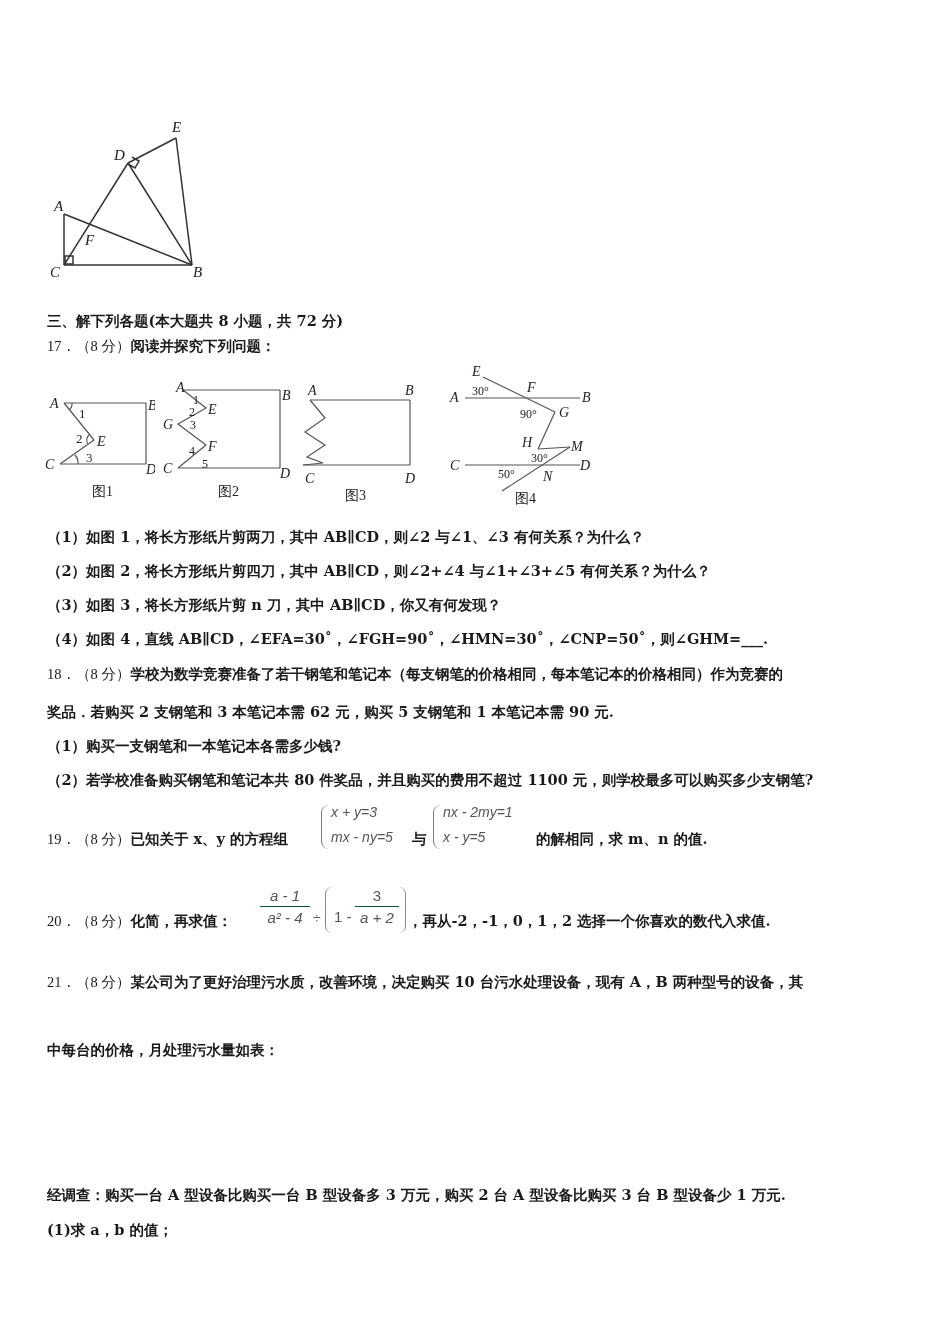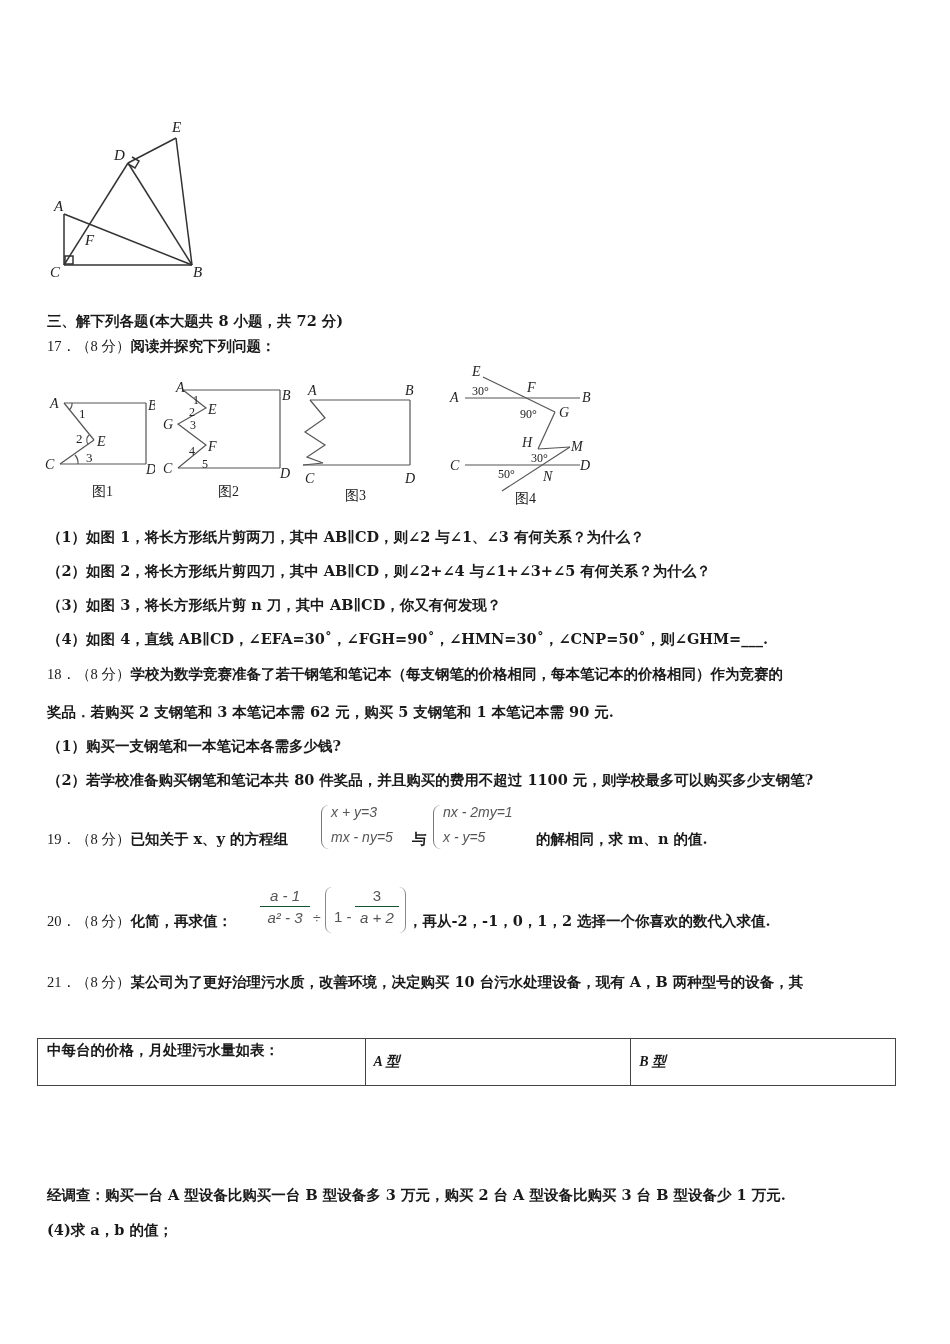--- a/index.html
+++ b/index.html
@@ -162,21 +162,21 @@
   <div class="r" style="top:-1px;">nx - 2my=1</div>
   <div class="r" style="top:24px;">x - y=5</div>
 </div>
 <div class="line b" style="left:536px; top:829px;">的解相同，求 m、n 的值.</div>
 
 <div class="line" style="top:911px;">
   <span class="num">20．</span><span class="num">（8 分）</span><span class="b">化简，再求值：</span>
 </div>
 <div class="frac" style="left:260px; top:887px; width:50px;">
   <span class="n">a - 1</span>
-  <span class="d">a² - 3</span>
+  <span class="d">a² - 4</span>
 </div>
 <div class="abs" style="left:313px; top:910px; font-family:'Liberation Sans',sans-serif; font-size:14px; color:#555;">÷</div>
 <div class="abs" style="left:325px; top:887px; width:6px; height:46px; border-left:1.2px solid #888; border-radius:8px 0 0 8px;"></div>
 <div class="abs" style="left:334px; top:908px; font-family:'Liberation Sans',sans-serif; font-size:15px; color:#555;">1 -</div>
 <div class="frac" style="left:355px; top:887px; width:44px;">
   <span class="n" style="font-style:normal;">3</span>
   <span class="d">a + 2</span>
 </div>
 <div class="abs" style="left:399px; top:887px; width:6px; height:46px; border-right:1.2px solid #888; border-radius:0 8px 8px 0;"></div>
 <div class="line b" style="left:408px; top:911px;">，再从-2，-1，0，1，2 选择一个你喜欢的数代入求值.</div>
@@ -186,22 +186,17 @@
 </div>
 <div class="line b" style="top:1040px;">中每台的价格，月处理污水量如表：</div>
 
 <table class="dt">
   <colgroup>
       <col style="width:328px">
       <col style="width:266px">
       <col style="width:265px">
     </colgroup>
   <tbody>
-      <tr>
-    <td></td>
-    <td class="it" style="font-weight:bold;">A 型</td>
-    <td class="it" style="font-weight:bold;">B 型</td>
-  </tr>
 </tbody>
   </table>
 
 <div class="line b" style="top:1185px;">经调查：购买一台 A 型设备比购买一台 B 型设备多 3 万元，购买 2 台 A 型设备比购买 3 台 B 型设备少 1 万元.</div>
-<div class="line b" style="top:1220px;">(4)求 a，b 的值；</div>
+<div class="line b" style="top:1220px;">(1)求 a，b 的值；</div>
 
 </body></html>

